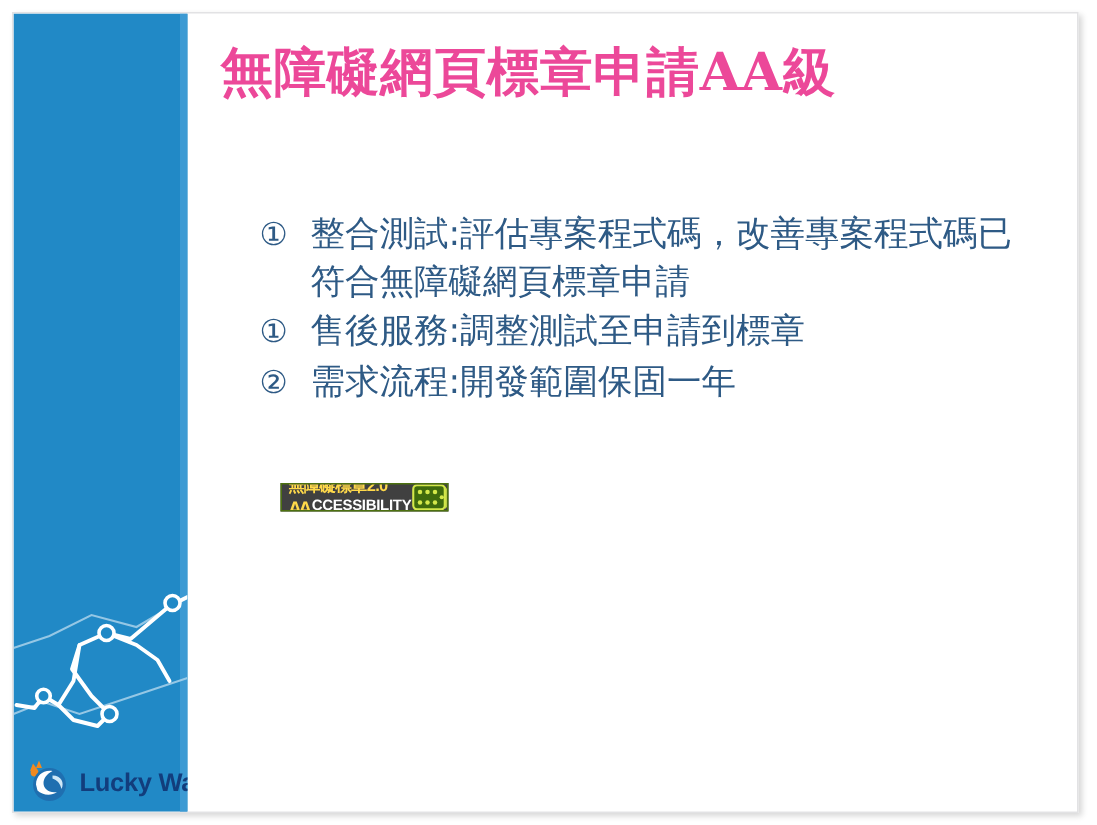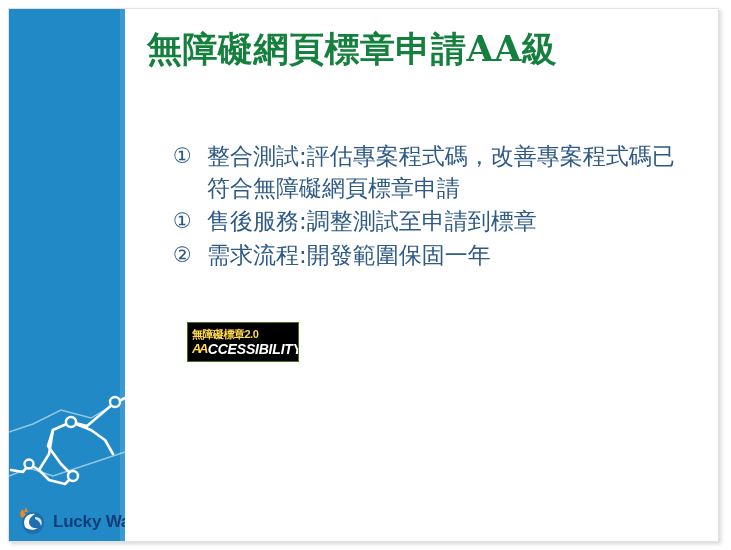--- a/index.html
+++ b/index.html
@@ -92,21 +92,21 @@
     bottom: 0;
   }
 
   #title {
     position: absolute;
     left: 22px;
     top: 18px;
     font-family: "DejaVu Serif", "Liberation Serif", serif;
     font-size: 35px;
     font-weight: bold;
-    color: #15803d;
+    color: #ec4899;
     letter-spacing: 0.5px;
     white-space: nowrap;
     line-height: 1.25;
   }
 
   #bullet-list {
     position: absolute;
     left: 48px;
     top: 132px;
     width: 520px;
@@ -133,22 +133,22 @@
   .bullet-text {
     flex: 1;
   }
 
   
   #badge {
     position: absolute;
     left: 62px;
     top: 313px;
     width: 112px;
-    height: 40px;
-    background: #000000;
+    height: 19px;
+    background: #404040;
     border: 1px solid #4d7110;
     box-sizing: border-box;
     display: flex;
     align-items: center;
     padding: 2px 3px 2px 4px;
     overflow: hidden;
   }
   #badge-texts {
     flex: 1;
     display: flex;
@@ -160,32 +160,31 @@
     color: #ffd94a;
     font-size: 11px;
     font-weight: bold;
     white-space: nowrap;
     letter-spacing: -0.5px;
   }
   #badge-sub-row {
     display: flex;
     align-items: center;
     margin-top: 2px;
-    font-style: italic;
   }
   #badge-aa {
     color: #ffd94a;
     font-size: 13px;
     font-weight: bold;
     letter-spacing: -2.5px;
     line-height: 1;
   }
   #badge-accessibility {
     color: #ffffff;
-    font-size: 14px;
+    font-size: 10px;
     font-weight: bold;
     letter-spacing: -0.2px;
     margin-left: 2px;
   }
   #badge-dots {
     flex: none;
     width: 26px;
     height: 22px;
   }
 </style>

